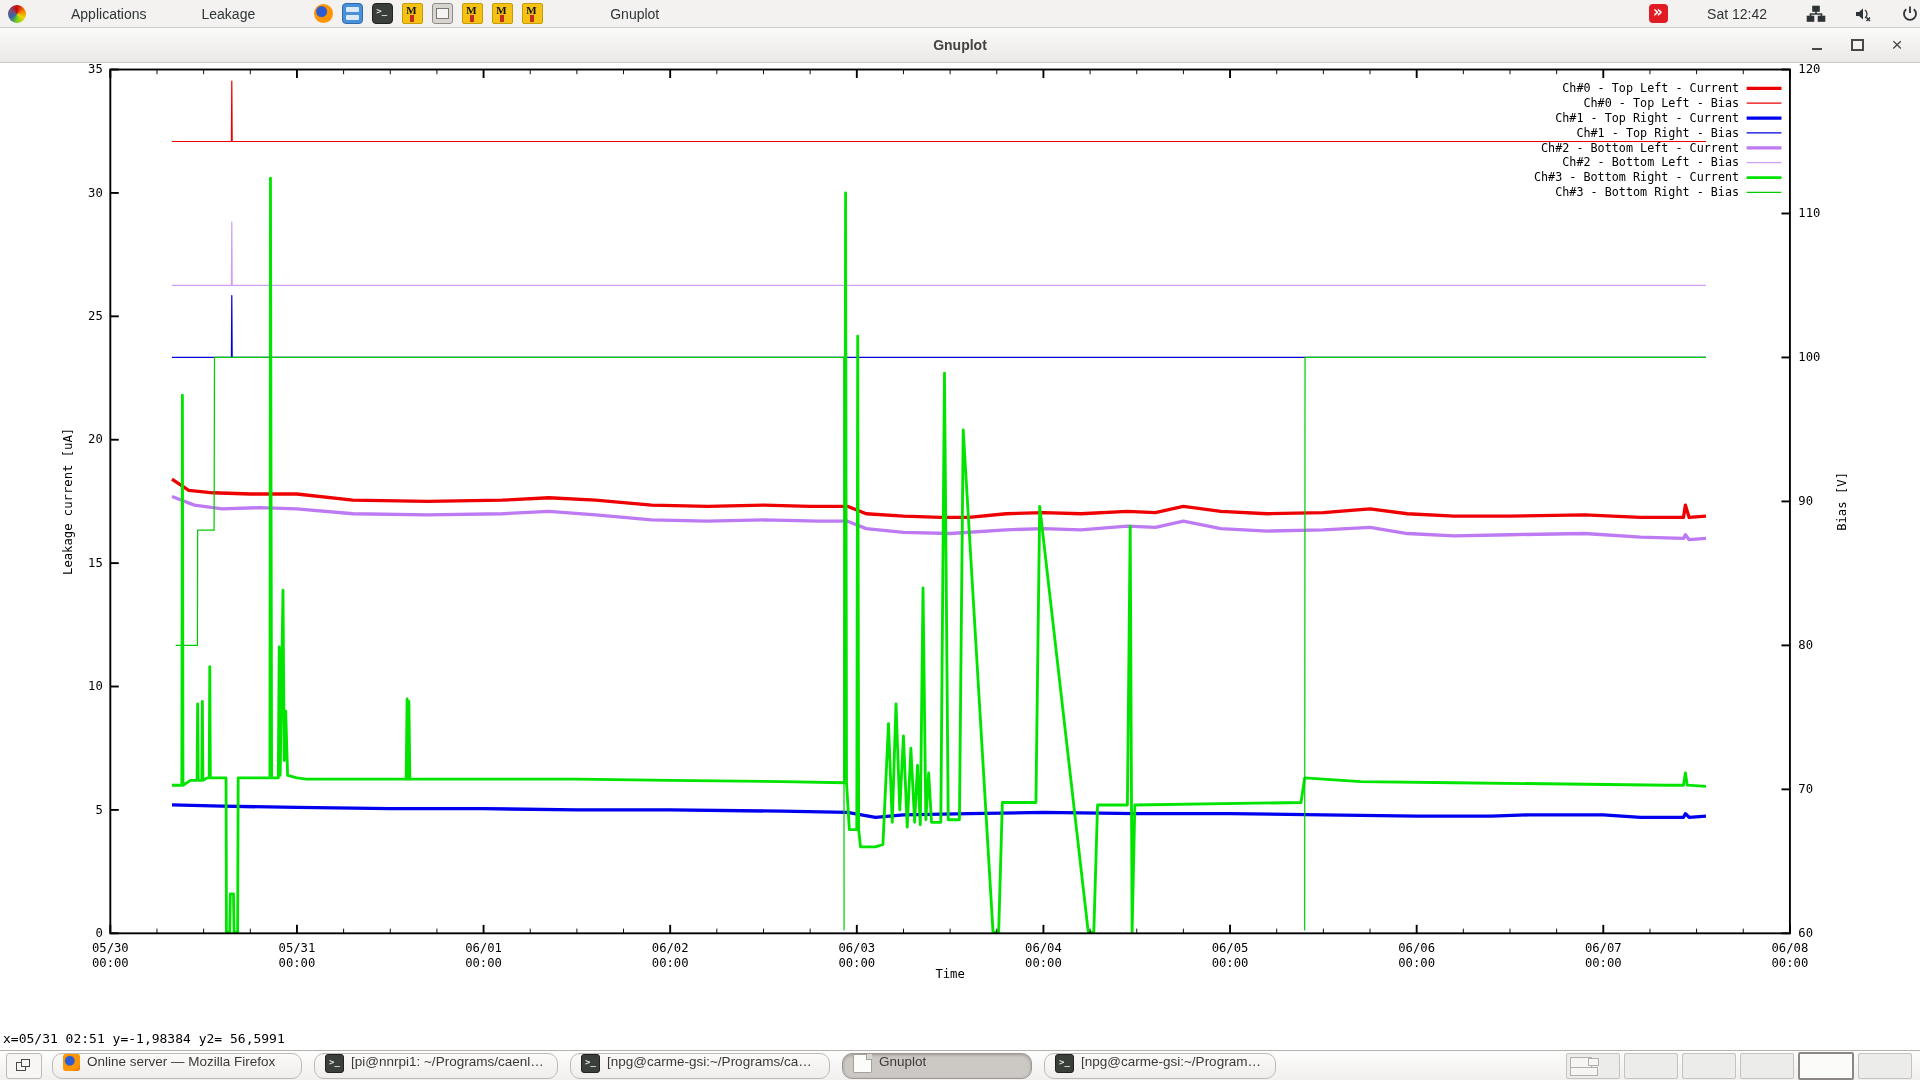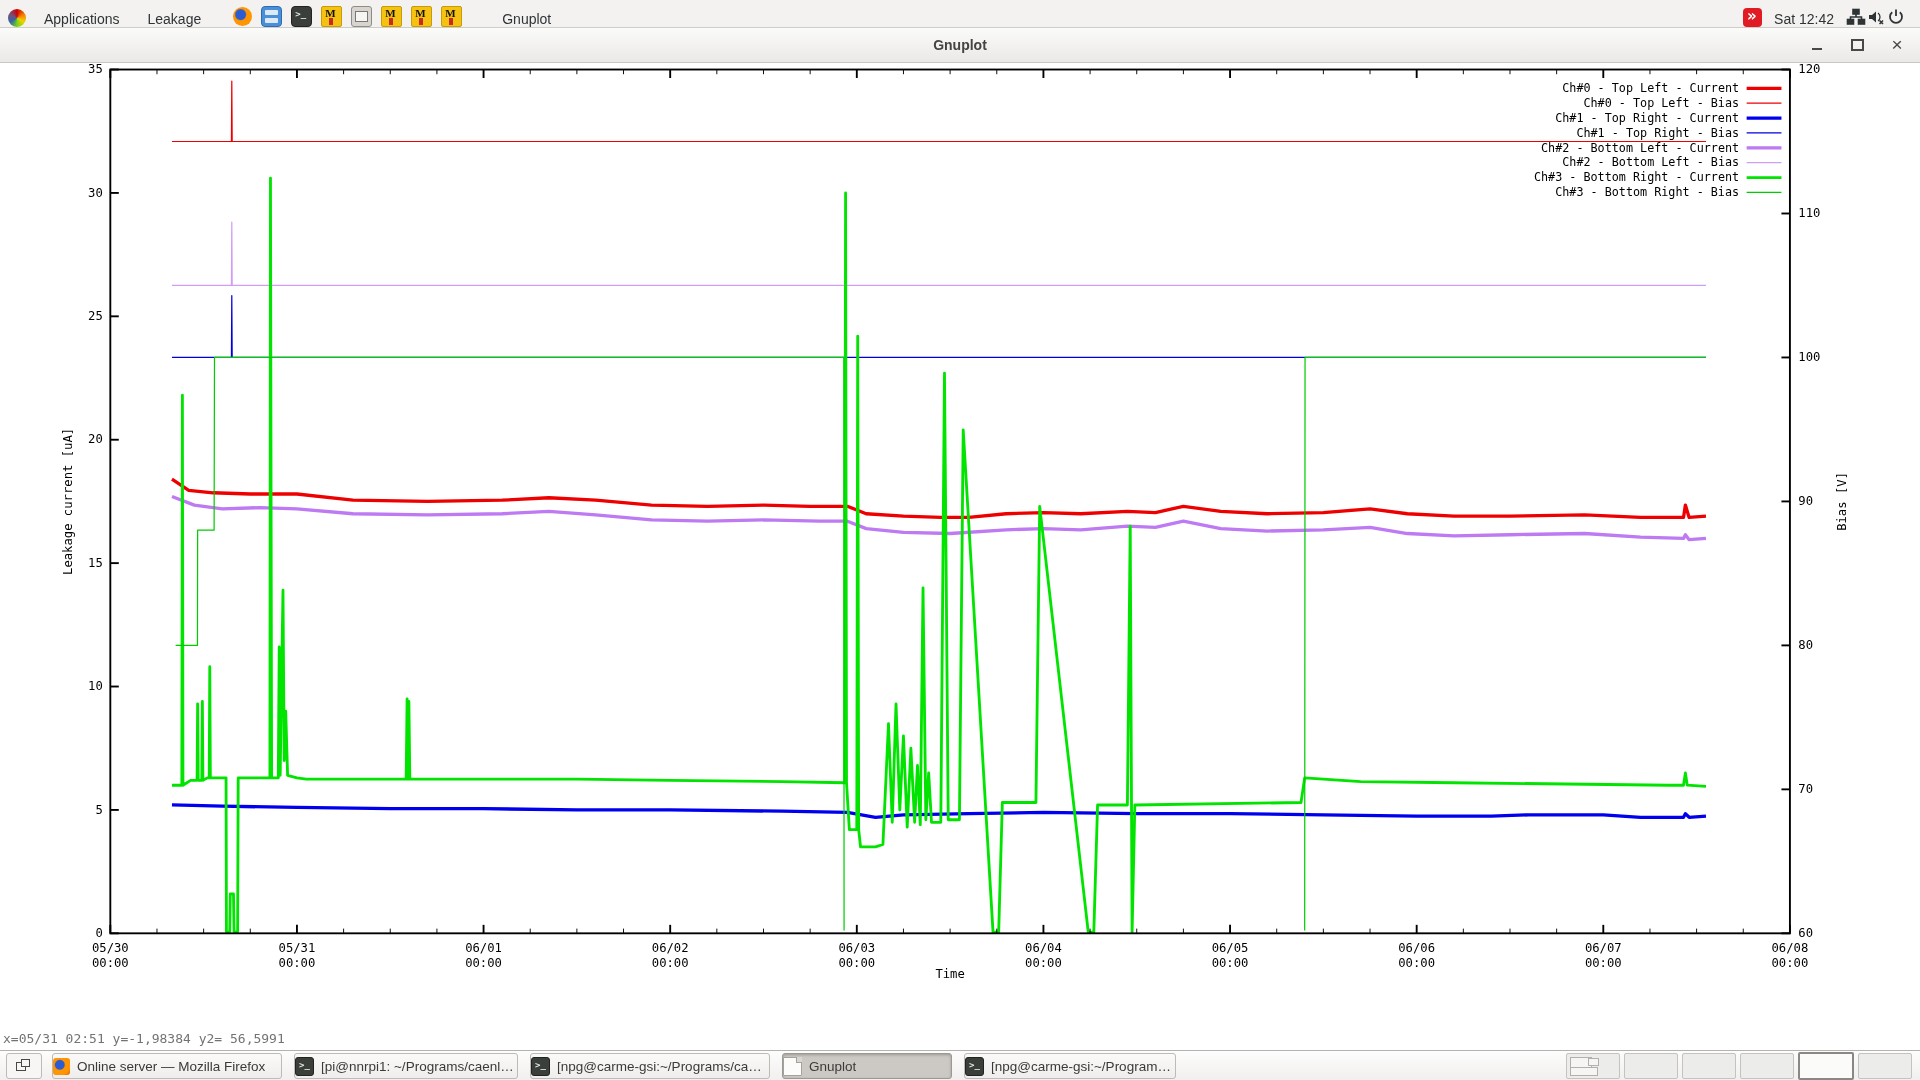--- a/index.html
+++ b/index.html
@@ -3,23 +3,23 @@
 <meta charset="utf-8">
 <style>
   html,body{margin:0;padding:0;}
   body{width:1920px;height:1080px;position:relative;overflow:hidden;background:#ffffff;
        font-family:"Liberation Sans",sans-serif;-webkit-font-smoothing:antialiased;}
 
   
   .panel{position:absolute;left:0;top:0;width:1920px;height:27px;background:#f4f2f0;
          border-bottom:1px solid #cfcdca;display:flex;align-items:center;justify-content:space-between;
          font-size:14px;color:#2e3436;z-index:5;}
-  .panel-left,.panel-right{display:flex;align-items:flex-end;height:100%;}
+  .panel-left,.panel-right{display:flex;align-items:center;height:100%;gap:27px;}
   .panel-left{padding-left:8px;}
-  .panel-right{padding-right:14px;}
+  .panel-right{}
   .panel-menu{padding:0 14px;cursor:default;}
   .launchers{display:flex;align-items:center;gap:9px;margin-left:18px;}
   .panel-window-list{margin-left:30px;padding:0 10px;color:#2e3436;}
   .clock{margin:0 12px;}
 
   .pico{display:inline-block;width:19px;height:19px;border-radius:4px;position:relative;flex:none;}
   .ico-distro{width:18px;height:18px;border-radius:50%;
       background:conic-gradient(#cc0000,#f57900,#edd400,#73d216,#3465a4,#75507b,#cc0000);margin-right:4px;}
   .ico-firefox{border-radius:50%;background:radial-gradient(circle at 40% 40%,#2d5bd1 0 30%,#ff9500 38% 70%,#e3540e 100%);}
   .ico-files{background:#4a90d9;border:1px solid #2f6bb0;}
@@ -40,32 +40,32 @@
   .gwindow{position:absolute;left:0;top:27px;width:1920px;height:1023px;background:#ffffff;z-index:1;}
   .titlebar{position:absolute;left:0;top:0;width:100%;height:35px;
             background:linear-gradient(#fbfbfa,#ebe9e7);border-bottom:1px solid #c9c6c3;
             display:flex;align-items:center;justify-content:center;}
   .titlebar .title{font-size:14px;font-weight:bold;color:#454341;}
   .win-controls{position:absolute;right:14px;top:0;height:100%;display:flex;align-items:center;gap:22px;}
   .wbtn{width:18px;height:18px;display:flex;align-items:center;justify-content:center;color:#4a4846;font-size:15px;cursor:default;}
   .wbtn.min:before{content:"";width:10px;height:0;border-bottom:2px solid #4a4846;margin-top:8px;}
   .wbtn.max:before{content:"";width:9px;height:8px;border:2px solid #4a4846;}
 
-  .statusline{position:absolute;left:3px;top:1031px;font:13px "DejaVu Sans Mono",monospace;color:#737373;z-index:4;}
+  .statusline{position:absolute;left:3px;top:1031px;font:13px "DejaVu Sans Mono",monospace;color:#000000;z-index:4;}
 
   
   .taskbar{position:absolute;left:0;top:1050px;width:1920px;height:30px;background:linear-gradient(#fdfdfd,#f1efed);
            border-top:1px solid #b5b2ae;display:flex;align-items:center;z-index:5;}
   .tb-showdesktop{width:34px;height:24px;margin-left:6px;border:1px solid #bdbab7;border-radius:3px;background:#f7f6f5;
                   position:relative;flex:none;}
   .tb-showdesktop:before{content:"";position:absolute;left:9px;top:8px;width:8px;height:7px;border:1.5px solid #4a4846;background:#f7f6f5;}
   .tb-showdesktop:after{content:"";position:absolute;left:14px;top:5px;width:7px;height:6px;border:1.5px solid #4a4846;background:#f7f6f5;}
   .taskbtns{display:flex;align-items:center;gap:12px;margin-left:10px;flex:none;}
-  .taskbtn{height:24px;border:1px solid #bdbab7;border-radius:3px;background:linear-gradient(#fafaf9,#f0eeec);
-           display:flex;align-items:center;gap:7px;padding:0 0;font-size:13.5px;color:#3c3a38;
+  .taskbtn{height:24px;border:1px solid #bdbab7;border-radius:10px;background:linear-gradient(#fafaf9,#f0eeec);
+           display:flex;align-items:flex-start;gap:7px;padding:0 10px;font-size:13.5px;color:#3c3a38;
            white-space:nowrap;overflow:hidden;}
   .taskbtn.active{background:#ccc9c5;border-color:#9c9995;box-shadow:inset 0 1px 3px rgba(0,0,0,.25);}
   .taskbtn .lbl{overflow:hidden;text-overflow:ellipsis;}
   .tico{width:17px;height:17px;border-radius:3px;position:relative;flex:none;}
   .tico.ico-page{background:#fcfcfb;border:1px solid #a5a29e;border-radius:1px;}
   .tico.ico-page:before{content:"";position:absolute;right:-1px;top:-1px;width:5px;height:5px;background:#dad7d3;border-left:1px solid #a5a29e;border-bottom:1px solid #a5a29e;}
   .pager{margin-left:auto;margin-right:8px;display:flex;gap:4px;align-items:center;}
   .wscell{width:52px;height:24px;border:1px solid #c5c2bf;background:#ececea;border-radius:2px;position:relative;}
   .wscell.active{border:2px solid #8a8784;background:#fbfbfa;}
   .wscell .mini{position:absolute;border:1px solid #b3b0ac;background:#f6f5f4;}

